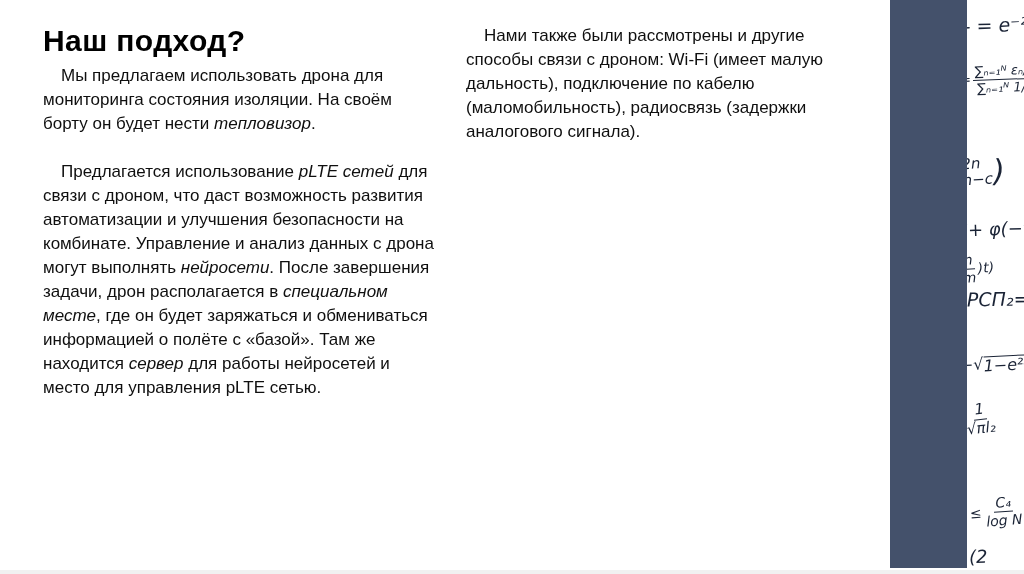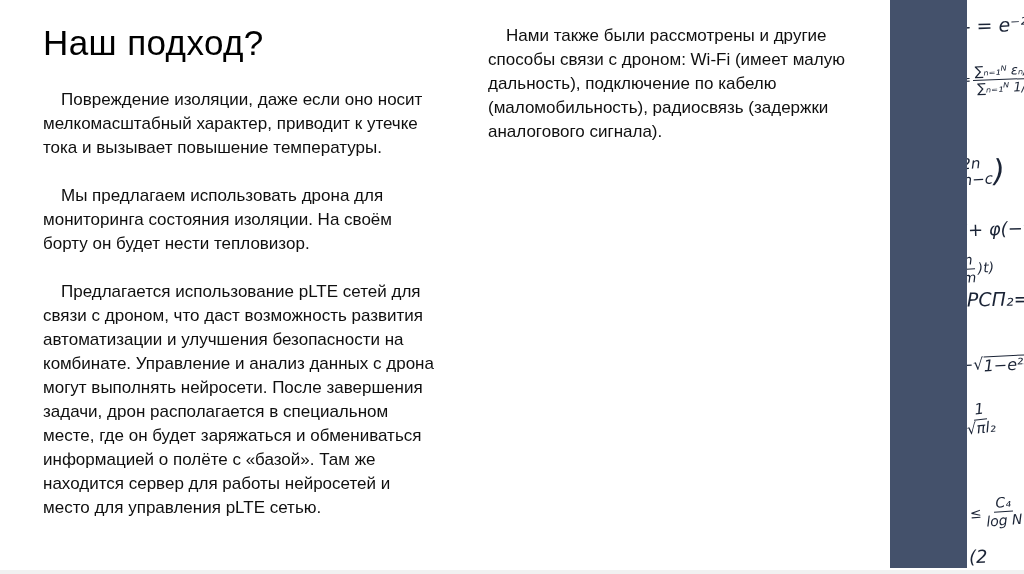--- a/index.html
+++ b/index.html
@@ -3,30 +3,30 @@
 <meta charset="utf-8">
 <style>
   html,body{margin:0;padding:0;background:#fff;}
   .slide{
     position:relative;width:1024px;height:574px;background:#ffffff;
     overflow:hidden;font-family:"Liberation Sans",sans-serif;color:#0d0d0d;
   }
   
   .col{position:absolute;top:24px;}
   .col-left{left:43px;width:398px;}
-  .col-right{left:488px;width:400px;}
+  .col-right{left:466px;width:400px;}
   .title{
-    font-size:35px;font-weight:400;letter-spacing:.4px;color:#000;
-    margin:0 0 25px 0;line-height:1.1;
+    font-size:30px;font-weight:700;letter-spacing:.4px;color:#000;
+    margin:0 0 7px 0;line-height:1.1;
   }
   .para{
     font-size:17px;line-height:24px;margin:0 0 24px 0;
     text-indent:18px;color:#0f0f0f;
   }
-  .i{}
+  .i{font-style:italic;}
   
   .formula-strip{
     position:absolute;left:960px;top:0;width:64px;height:574px;
     background:#ffffff;overflow:hidden;color:#1b2436;
     font-family:"DejaVu Sans",sans-serif;font-style:italic;
   }
   .frag{position:absolute;white-space:nowrap;line-height:1.05;}
   .f1{left:1px;top:16px;font-size:19px;transform:rotate(-2deg);}
   .f2{left:0;top:64px;font-size:13px;display:flex;align-items:center;gap:2px;transform:rotate(-2deg);}
   .f3{left:2px;top:156px;font-size:15px;display:flex;align-items:center;gap:1px;transform:rotate(-4deg);}
@@ -52,21 +52,20 @@
     position:absolute;left:0;bottom:0;width:1024px;height:4px;background:#f1f1f1;
   }
 </style>
 </head>
 <body>
 
 <div class="slide">
 
   <div class="col col-left">
     <h1 class="title">Наш подход?</h1>
-    <p class="para">Повреждение изоляции, даже если оно носит мелкомасштабный характер, приводит к утечке тока и вызывает повышение температуры.</p>
     <p class="para"><span>Мы предлагаем использовать дрона для мониторинга состояния изоляции. На своём борту он будет нести </span><span class="i">тепловизор</span><span>.</span></p>
     <p class="para"><span>Предлагается использование </span><span class="i">pLTE сетей</span><span> для связи с дроном, что даст возможность развития автоматизации и улучшения безопасности на комбинате. Управление и анализ данных с дрона могут выполнять </span><span class="i">нейросети</span><span>. После завершения задачи, дрон располагается в </span><span class="i">специальном месте</span><span>, где он будет заряжаться и обмениваться информацией о полёте с «базой». Там же находится </span><span class="i">сервер</span><span> для работы нейросетей и место для управления pLTE сетью.</span></p>
   </div>
 
   <div class="col col-right">
     <p class="para">Нами также были рассмотрены и другие способы связи с дроном: Wi-Fi (имеет малую дальность), подключение по кабелю (маломобильность), радиосвязь (задержки аналогового сигнала).</p>
   </div>
 
   <div class="formula-strip" style="color: rgb(27, 36, 54);">
     <div class="frag f1">– = e⁻²</div>

